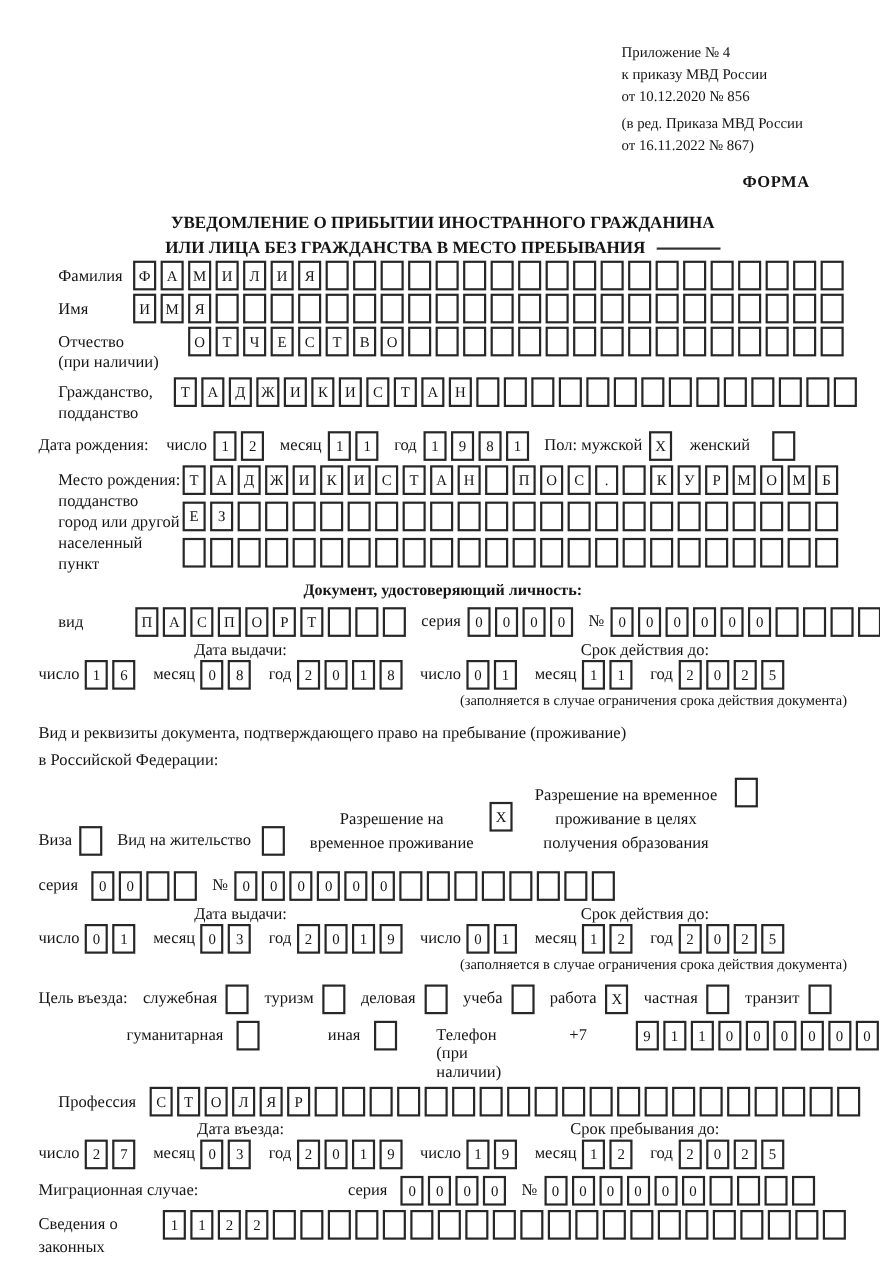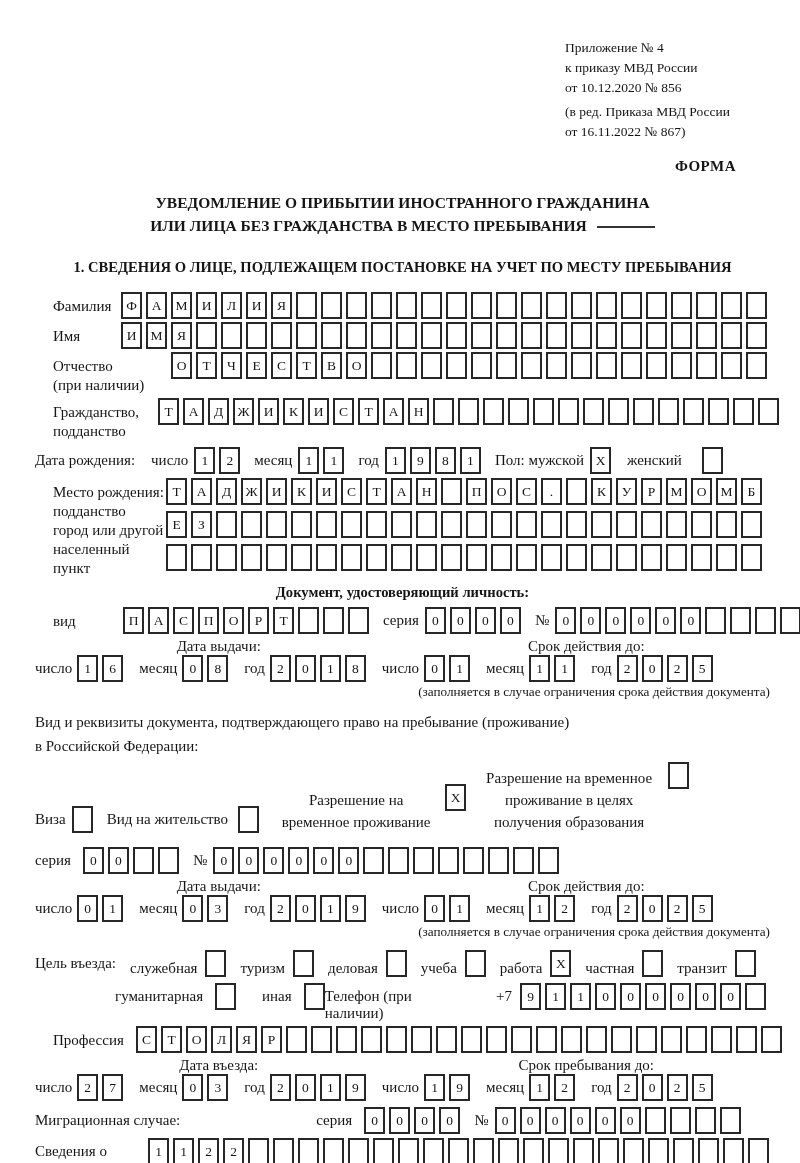--- a/index.html
+++ b/index.html
@@ -57,23 +57,23 @@
   .popt .cells{margin-left:10px;}
   .ptext.c2{width:158px;text-align:center;padding-top:5px;line-height:22px;}
   .ptext.c3{width:178px;text-align:center;padding-top:5px;line-height:22px;}
   .permit-row .sp1{margin-left:14px;}
   .permit-row .sp2{margin-left:18px;}
   .permit-row .sp3{margin-left:14px;}
   
   .purpose-row{display:flex;align-items:flex-start;margin-bottom:6px;}
   .purpose-row .plabel{padding-top:5px;}
   .purpose-row .cells{margin-left:8px;}
-  .purpose-row .opt{display:flex;align-items:flex-end;margin-left:14px;}
+  .purpose-row .opt{display:flex;align-items:flex-start;margin-left:14px;}
   .purpose-row .opt:first-of-type{margin-left:8px;}
-  .purpose2{display:flex;align-items:flex-start;margin-bottom:4px;padding-left:80px;}
+  .purpose2{display:flex;align-items:flex-start;margin-bottom:4px;padding-left:80px;gap:36px;}
   .purpose2 .opt{display:flex;align-items:flex-start;}
   .purpose2 .opt .cells{margin-left:12px;}
   .purpose2 .phone-label{padding-top:5px;}
   .purpose2 .phone-prefix{padding-top:5px;margin-left:26px;margin-right:8px;}
   .purpose2 .opt2{margin-left:26px;}
   
   .legal{display:flex;align-items:flex-start;margin-top:4px;}
   .legal .labelcol{width:113px;flex:none;font-size:15px;line-height:21px;padding-top:3px;}
   .mig-row .mini-label.series{margin-left:120px;}
 </style>
@@ -92,21 +92,20 @@
 
   <div class="forma">ФОРМА</div>
 
   <div class="title">
     <div>УВЕДОМЛЕНИЕ О ПРИБЫТИИ ИНОСТРАННОГО ГРАЖДАНИНА</div>
     <div>
       <span>ИЛИ ЛИЦА БЕЗ ГРАЖДАНСТВА В МЕСТО ПРЕБЫВАНИЯ</span><span class="title-underline"></span>
     </div>
   </div>
 
-  <div class="sec-heading">1. СВЕДЕНИЯ О ЛИЦЕ, ПОДЛЕЖАЩЕМ ПОСТАНОВКЕ НА УЧЕТ ПО МЕСТУ ПРЕБЫВАНИЯ</div>
 
   <div class="frow">
     <div class="flabel w-surname">Фамилия</div>
     <div class="cells">
         <span class="cell">Ф</span>
         <span class="cell">А</span>
         <span class="cell">М</span>
         <span class="cell">И</span>
         <span class="cell">Л</span>
         <span class="cell">И</span>

